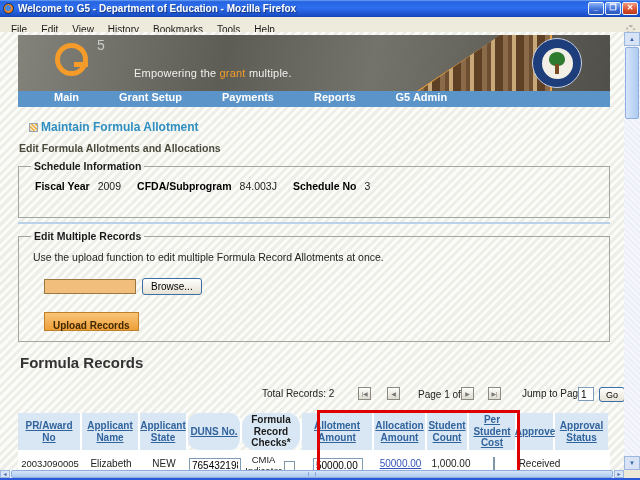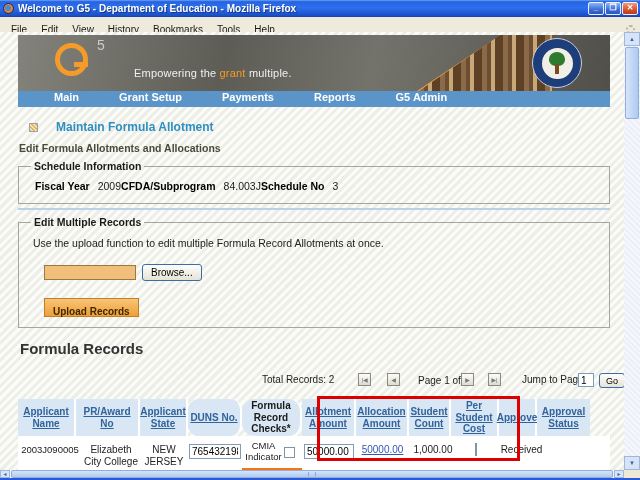--- a/index.html
+++ b/index.html
@@ -53,30 +53,30 @@
     border-radius:50% 50% 42% 42%; }
   .tree-trunk { position:absolute; left:13px; top:16px; width:4px; height:10px; background:#7A4A20; }
 
   
   .nav { height:16px; background:#5B94C9; display:flex; align-items:flex-start;
     color:#fff; font-weight:bold; font-size:11px; padding-left:36px; gap:40px; }
   .nav-item { cursor:pointer; white-space:nowrap; }
 
   
   .page-title { margin:13px 0 0 11px; color:#2E8FC0; font-weight:bold; font-size:12px;
-    display:flex; align-items:center; gap:18px;text-align:right; }
+    display:flex; align-items:center; gap:3px;text-align:right; }
   .pt-icon { width:9px; height:9px; border:1px solid #98A4B4; flex:0 0 auto;
     background-image:linear-gradient(45deg,#F4B040 25%,#E8E4D0 25% 50%,#F4B040 50% 75%,#E8E4D0 75%);
     background-size:4px 4px; }
   .page-subtitle { margin:8px 0 0 1px; color:#4A4A3C; font-weight:bold; font-size:10.5px; }
 
   
   fieldset { margin-top:6px; border:1px solid #A6A6A0; padding:3px 10px 8px 10px; background:transparent; }
   legend { font-weight:bold; font-size:10.5px; color:#1A1A1A; padding:0 3px; margin-left:2px; }
-  .sched-fields { display:flex; font-size:10.5px; margin:5px 0 3px 6px; color:#222;text-align:center; }
+  .sched-fields { display:flex; gap:16px; font-size:10.5px; margin:5px 0 17px 6px; color:#222;text-align:center; }
   .fpair { display:flex; gap:8px; }
   .fpair .flabel { font-weight:bold; color:#000; }
   .hr-blue { height:2px; background:#B9D2E8; border:0; margin-top:4px; }
 
   .upload-instruction { font-size:10.5px; color:#222; margin:6px 0 0 4px; }
   .file-row { display:flex; gap:6px; margin:15px 0 0 15px; align-items:center; }
   .file-input { width:92px; height:15px; border:1px solid #9A7840; background:#F2BE7C; font-size:10px; }
   .browse-btn { height:17px; font-size:10px; padding:0 8px; border:1px solid #3C6EA5; border-radius:3px;
     background:linear-gradient(180deg,#FEFEFC,#E6E2D4); cursor:pointer; }
   .upload-btn { display:block; margin:17px 0 2px 15px; height:19px; font-size:10px; font-weight:bold;
@@ -101,21 +101,21 @@
     background:linear-gradient(180deg,#FEFEFC,#E6E2D4); padding:0; cursor:pointer; }
 
   
   .ftable { position:relative; margin-top:10px; font-size:10px; }
   .thead { display:flex; height:37px; }
   .th { background:#D9E7F4; border-right:2px solid #fff; display:flex; align-items:center;
     justify-content:center; text-align:center; font-weight:bold; color:#31639C;
     text-decoration:underline; line-height:1.15; padding:1px; cursor:pointer; }
   .th.nolink { text-decoration:none; color:#1A1A1A; cursor:default; }
   .c1{width:64px;} .c2{width:58px;} .c3{width:48px;} .c4{width:54px;border-radius:11px;} .c5{width:60px;border-radius:13px;}
-  .c6{width:54px;} .c7{width:53px;} .c8{width:42px;} .c9{width:48px;} .c10{width:38px;} .c11{width:53px; border-right:0;}
+  .c6{width:72px;} .c7{width:53px;} .c8{width:42px;} .c9{width:48px;} .c10{width:38px;} .c11{width:53px; border-right:0;}
   .tbody { display:flex; background:#fff; }
   .td { padding-top:8px; text-align:center; color:#222; line-height:1.2; }
   .td.pr { font-size:9.5px; white-space:nowrap; }
   .td-checks { padding:0; }
   .subrow { display:flex; align-items:center; border-bottom:4px solid #f97316; padding:2px 3px; }
   .subrow.r1 { height:36px; }
   .subrow-label { flex:1; text-align:center; font-size:9.5px; line-height:1.15; color:#222; }
   .checkbox { width:11px; height:11px; border:1px solid #7F96A8; background:#fff; margin:0 4px 0 2px; flex:0 0 auto; }
   .cell-input { border:1px solid #7F9DB9; height:15px; font-size:10px; padding:0 2px; }
   .duns-input { width:52px; } .allot-input { width:50px; } .count-input { width:46px; }
@@ -235,22 +235,22 @@
         <span class="page-label">Page 1 of 1</span>
         <button class="pg-btn pg-next">▶</button>
         <button class="pg-btn pg-last">▶|</button>
         <span class="jump-label">Jump to Page</span>
         <input class="jump-input" value="1" style="">
         <button class="go-btn">Go</button>
       </div>
 
       <div class="ftable">
         <div class="thead">
+          <div class="th c1">PR/Award No</div>
           <div class="th c2">Applicant Name</div>
-          <div class="th c1">PR/Award No</div>
           <div class="th c3">Applicant State</div>
           <div class="th c4">DUNS No.</div>
           <div class="th c5 nolink">Formula Record Checks*</div>
           <div class="th c6">Allotment Amount</div>
           <div class="th c7">Allocation Amount</div>
           <div class="th c8">Student Count</div>
           <div class="th c9">Per Student Cost</div>
           <div class="th c10">Approve</div>
           <div class="th c11">Approval Status</div>
         </div>

